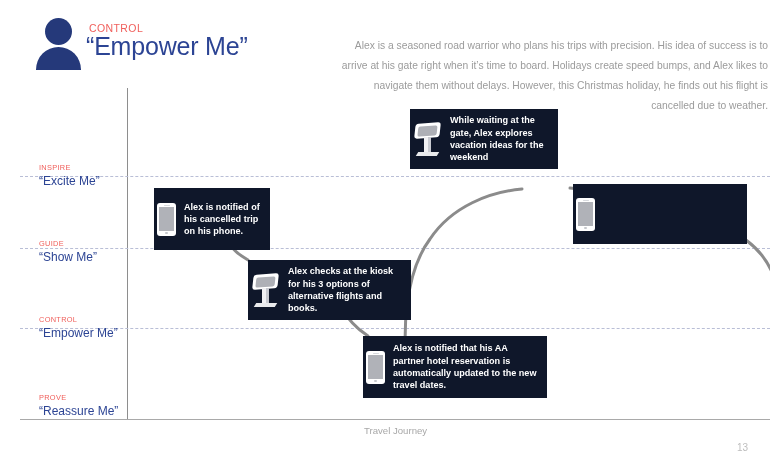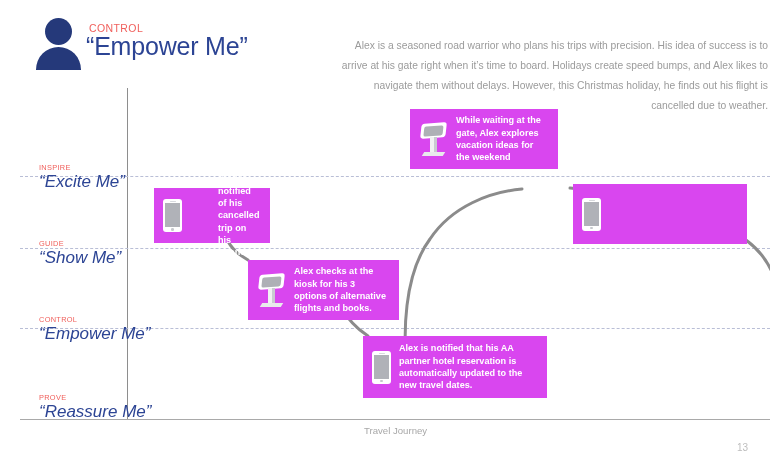--- a/index.html
+++ b/index.html
@@ -121,44 +121,43 @@
   }
   .band-label .band-eyebrow {
     font-size: 7.4px;
     letter-spacing: 0.3px;
     color: #f0605c;
     line-height: 10px;
     white-space: nowrap;
     margin-top: 41px;
   }
   .band-label .band-name {
-    font-size: 17px;
+    font-size: 12px;
     color: #2c4494;
     line-height: 17px;
     white-space: nowrap;
-    font-style: italic;
   }
 
   
   #journey-curve {
     position: absolute;
     left: 0;
     top: 0;
     width: 770px;
     height: 345px;
     overflow: visible;
   }
 
   
   .callout {
     position: absolute;
-    background: #d946ef;
+    background: #0f172a;
     display: flex;
     align-items: center;
-    padding: 7px 9px 7px 9px;
+    padding: 7px 9px 7px 3px;
     box-sizing: border-box;
   }
   .callout .callout-text {
     font-size: 9.1px;
     line-height: 12.3px;
     color: #ffffff;
     font-weight: bold;
     margin-left: 8px;
   }
 
@@ -300,30 +299,30 @@
   </div>
 
   <svg id="journey-curve" viewBox="0 0 770 345">
     <path d="M 225 152 C 232 166, 238 170, 248 176" fill="none" stroke="#8b8b8b" stroke-width="3" stroke-linecap="round"></path>
     <path d="M 340 220 C 348 236, 356 244, 368 252" fill="none" stroke="#8b8b8b" stroke-width="3" stroke-linecap="round"></path>
     <path d="M 408 296 C 402 250, 404 190, 430 155 C 452 122, 490 108, 522 105" fill="none" stroke="#8b8b8b" stroke-width="3" stroke-linecap="round"></path>
     <path d="M 570 104 C 598 106, 624 116, 638 140" fill="none" stroke="#8b8b8b" stroke-width="3" stroke-linecap="round"></path>
     <path d="M 746 156 C 762 168, 772 184, 776 200" fill="none" stroke="#8b8b8b" stroke-width="3" stroke-linecap="round"></path>
   </svg>
 
-  <div class="callout" style="left:154px; top:104px; width:116px; height:55px;gap:28px;">
+  <div class="callout" style="left:154px; top:104px; width:116px; height:62px;">
     <div class="icon-phone">
       <div class="ph-speaker"></div>
       <div class="ph-screen"></div>
       <div class="ph-home"></div>
     </div>
     <div class="callout-text">Alex is notified of his cancelled trip on his phone.</div>
   </div>
 
-  <div class="callout" style="left:248px; top:176px; width:151px; height:60px;">
+  <div class="callout" style="left:248px; top:176px; width:163px; height:60px;">
     <div class="icon-kiosk">
       <div class="ki-screen">
         <div class="ki-screen-inner"></div>
       </div>
       <div class="ki-post"></div>
       <div class="ki-post-shade"></div>
       <div class="ki-base"></div>
     </div>
     <div class="callout-text">Alex checks at the kiosk for his 3 options of alternative flights and books.</div>
   </div>

